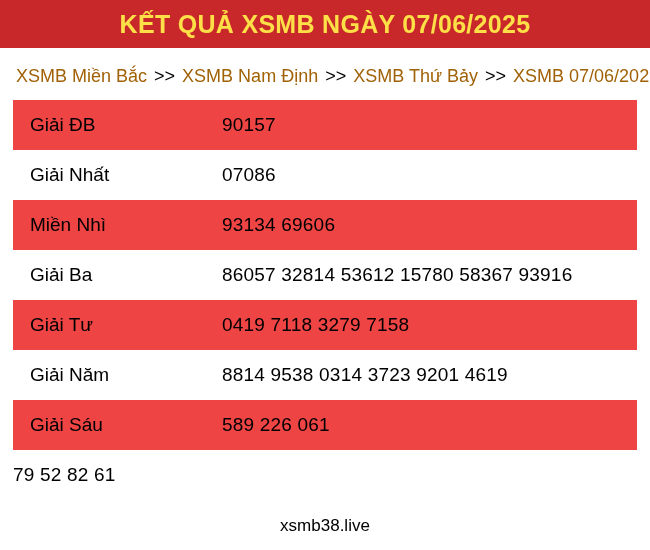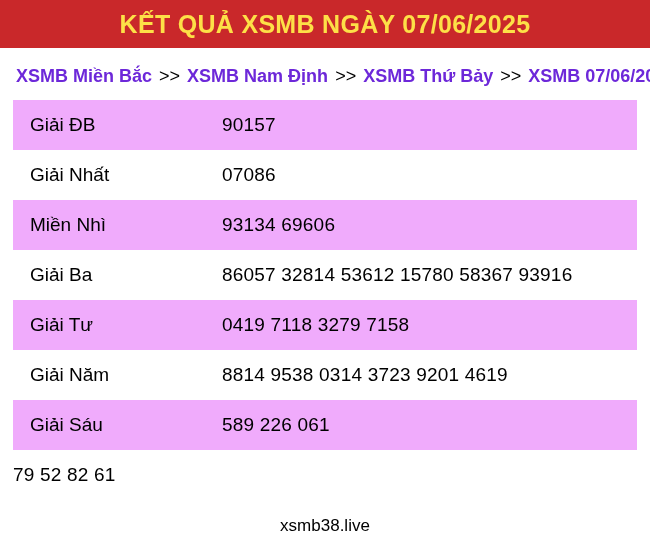--- a/index.html
+++ b/index.html
@@ -29,39 +29,38 @@
     letter-spacing: 0.3px;
     white-space: nowrap;
   }
   .breadcrumb {
     margin: 17px 12px 0 16px;
     font-size: 18px;
     white-space: nowrap;
     line-height: 22px;
   }
   .breadcrumb a {
-    color: #6d28d9;
+    color: #a16207;
     text-decoration: none;
     cursor: pointer;
-    font-weight: bold;
   }
   .breadcrumb .sep {
     margin: 0 2px;
   }
   .results {
     margin: 13px 13px 0 13px;
   }
   .prize-row {
     height: 50px;
     display: flex;
     align-items: center;
     font-size: 19px;
   }
   .prize-row.alt {
-    background: #f0abfc;
+    background: #ef4444;
   }
   .prize-label {
     flex: 0 0 209px;
     box-sizing: border-box;
     width: 209px;
     padding-left: 17px;
     white-space: nowrap;
   }
   .prize-value {
     flex: 1;

